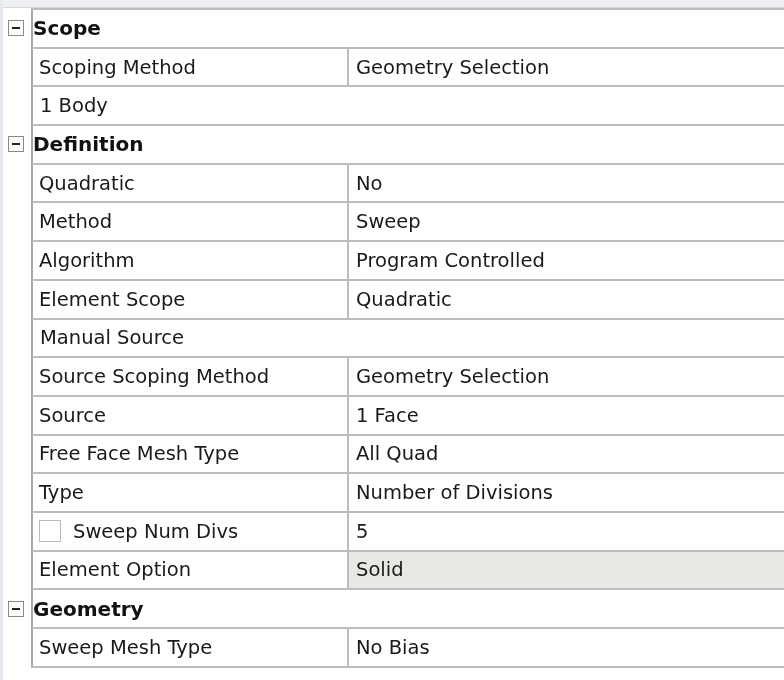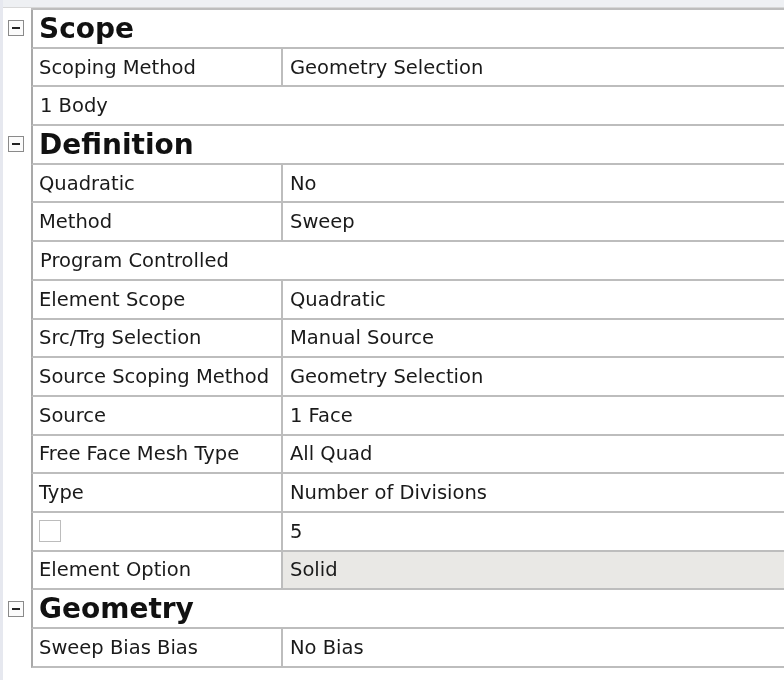--- a/index.html
+++ b/index.html
@@ -22,35 +22,35 @@
     border-top: 2px solid #bdbdbd;
   }
   .row {
     position: relative; height: 36.7px;
     border-bottom: 2px solid #bdbdbd;
     border-left: 2px solid #a9a9a9;
     display: flex; align-items: center;
     box-sizing: content-box;
   }
   .cat-label {
-    font-weight: bold; font-size: 28px; color: #111;
-    padding-left: 6px; white-space: nowrap;
+    font-weight: bold; font-size: 20px; color: #111;
+    white-space: nowrap;
   }
   .toggle {
     position: absolute; left: -25px; top: 50%;
     width: 14px; height: 14px; margin-top: -8px;
     border: 1px solid #8a8a8a; background: #fbfbfb;
     box-sizing: content-box;
   }
   .toggle::after {
     content: ""; position: absolute; left: 3px; right: 3px; top: 6px; height: 2px;
     background: #222;
   }
   .cell-label {
-    width: 250px; height: 100%;
+    width: 316px; height: 100%;
     border-right: 2px solid #bdbdbd;
     display: flex; align-items: center;
     padding-left: 6px; box-sizing: border-box;
     font-size: 19.5px; color: #1a1a1a; white-space: nowrap;
   }
   .cell-value {
     flex: 1; height: 100%;
     display: flex; align-items: center;
     padding-left: 7px; box-sizing: border-box;
     font-size: 19.5px; color: #1a1a1a; white-space: nowrap;
@@ -88,28 +88,28 @@
   </div>
   <div class="row">
     <div class="cell-label">Quadratic</div>
     <div class="cell-value">No</div>
   </div>
   <div class="row">
     <div class="cell-label">Method</div>
     <div class="cell-value">Sweep</div>
   </div>
   <div class="row">
+    <div class="cell-label">Algorithm</div>
     <div class="cell-value">Program Controlled</div>
   </div>
   <div class="row">
     <div class="cell-label">Element Scope</div>
     <div class="cell-value">Quadratic</div>
   </div>
   <div class="row">
-    <div class="cell-label">Src/Trg Selection</div>
     <div class="cell-value">Manual Source</div>
   </div>
   <div class="row">
     <div class="cell-label">Source Scoping Method</div>
     <div class="cell-value">Geometry Selection</div>
   </div>
   <div class="row">
     <div class="cell-label">Source</div>
     <div class="cell-value">1 Face</div>
   </div>
@@ -117,30 +117,31 @@
     <div class="cell-label">Free Face Mesh Type</div>
     <div class="cell-value">All Quad</div>
   </div>
   <div class="row">
     <div class="cell-label">Type</div>
     <div class="cell-value">Number of Divisions</div>
   </div>
   <div class="row">
     <div class="cell-label">
       <span class="checkbox"></span>
+      <span>Sweep Num Divs</span>
     </div>
     <div class="cell-value">5</div>
   </div>
   <div class="row">
     <div class="cell-label">Element Option</div>
     <div class="cell-value readonly">Solid</div>
   </div>
 
   <div class="row">
     <span class="toggle"></span>
     <span class="cat-label">Geometry</span>
   </div>
   <div class="row">
-    <div class="cell-label">Sweep Bias Bias</div>
+    <div class="cell-label">Sweep Mesh Type</div>
     <div class="cell-value">No Bias</div>
   </div>
 
 </div>
 
 </body></html>

